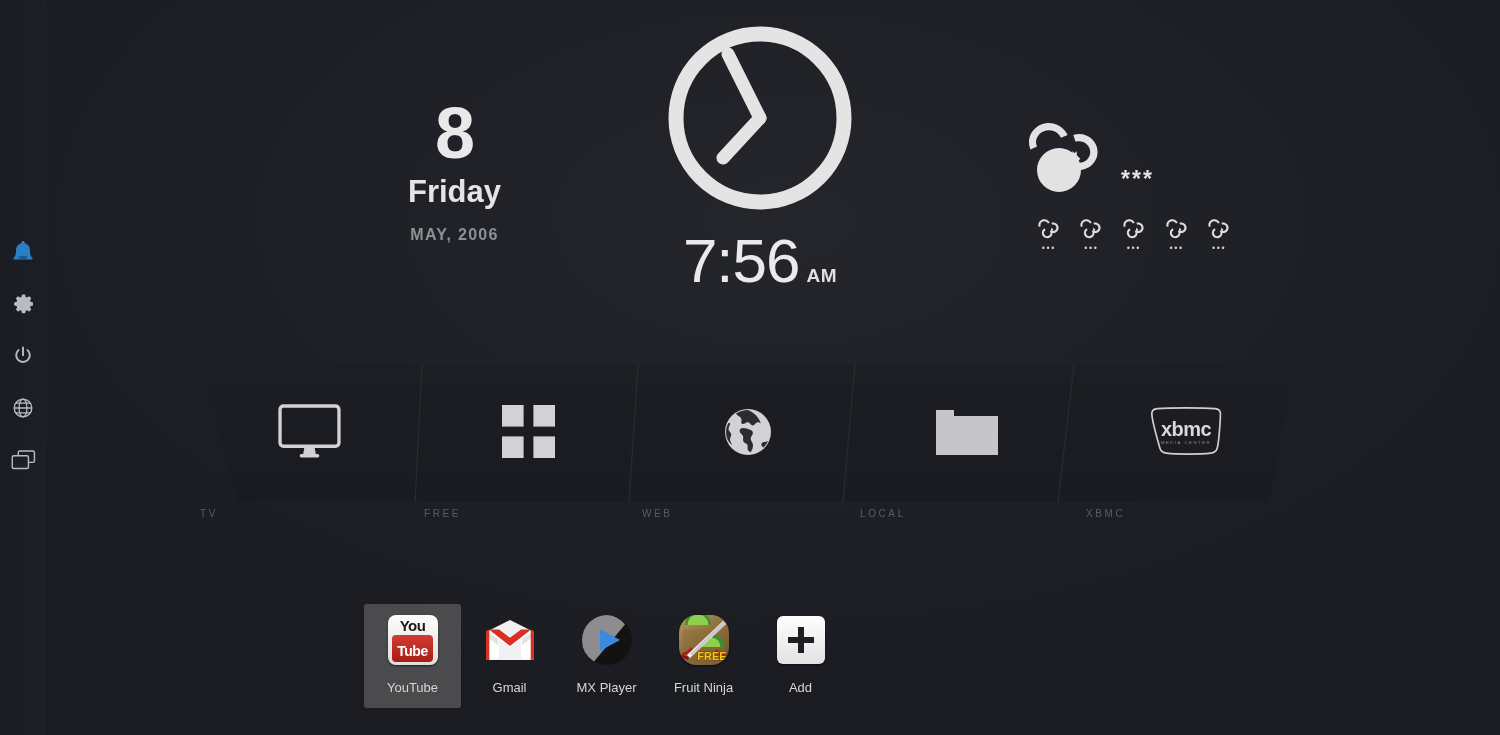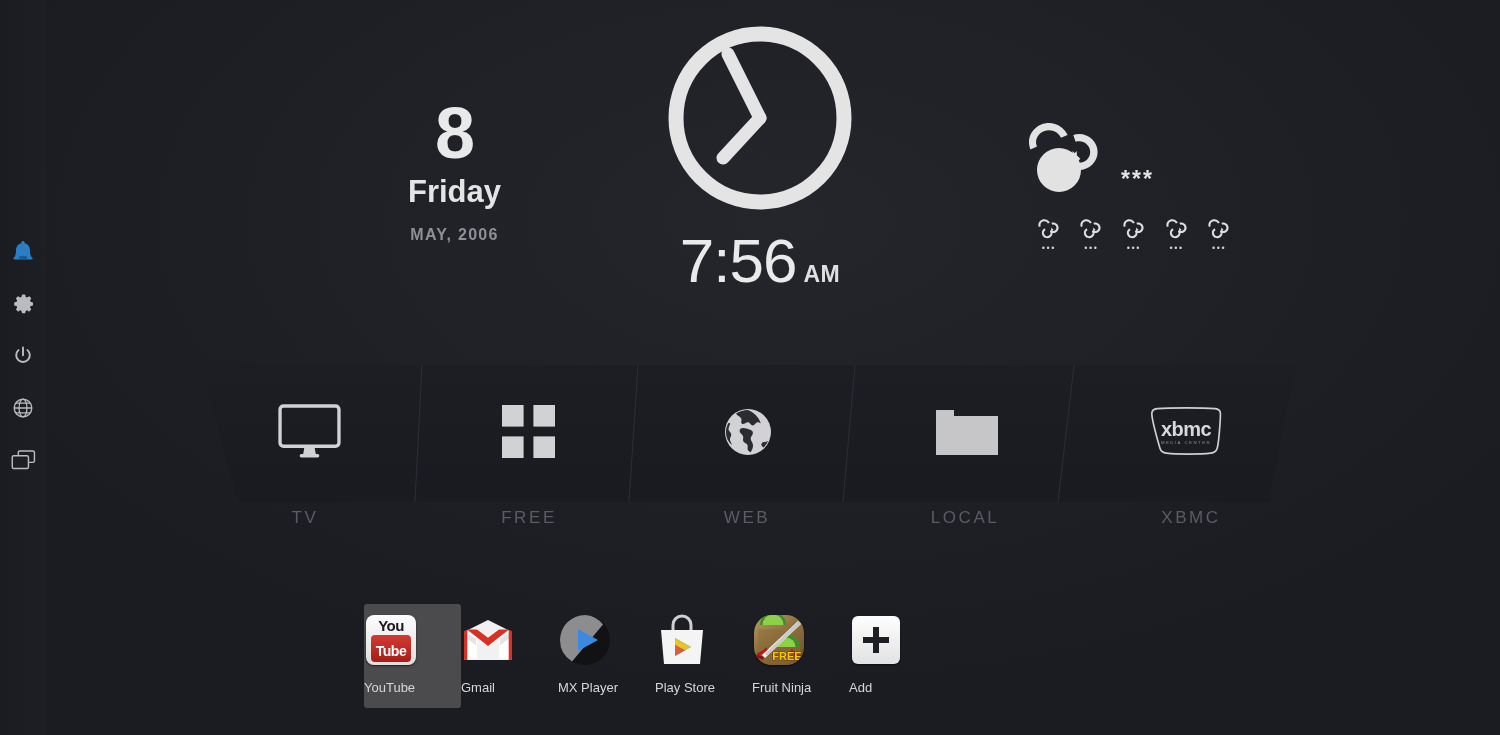--- a/index.html
+++ b/index.html
@@ -58,21 +58,21 @@
   .clock-face { margin:0 auto; display:block; }
   .clock-time-row {
     margin-top:8px;
     display:flex; align-items:baseline; justify-content:center;
   }
   .clock-time {
     font-size:62px; font-weight:normal; color:#eaeaeb;
     letter-spacing:-1px; line-height:62px;
   }
   .clock-ampm {
-    font-size:23px; font-weight:bold; color:#e0e0e1;
+    font-size:19px; font-weight:bold; color:#e0e0e1;
     margin-left:7px; letter-spacing:0.5px;
   }
 
   
   .weather-block { position:absolute; left:1015px; top:112px; width:220px; }
   .weather-main { display:flex; align-items:flex-end; }
   .weather-temp {
     font-size:23px; font-weight:bold; color:#e3e3e4;
     letter-spacing:2px; margin-left:6px; margin-bottom:22px;
     line-height:14px;
@@ -100,37 +100,37 @@
     flex:1;
     display:flex; align-items:center; justify-content:center;
     cursor:pointer;
     position:relative;
   }
   .cat-labels {
     position:absolute; left:200px; top:508px; width:1096px;
     display:flex;
   }
   .cat-label {
-    flex:1; text-align:center;
-    font-size:17px; color:#5a5c62;
+    flex:1; text-align:left;
+    font-size:10px; color:#5a5c62;
     letter-spacing:2.6px; font-weight:normal;
   }
   .cat-label.l-tv     { padding-right:14px; }
   .cat-label.l-apps   { padding-right:8px; }
   .cat-label.l-local  { padding-left:8px; }
   .cat-label.l-xbmc   { padding-left:16px; }
 
   
   .dock {
     position:absolute; left:364px; top:604px;
     display:flex; align-items:flex-start;
   }
   .dock-item {
     width:97px;
-    display:flex; flex-direction:column; 
+    display:flex; flex-direction:column; align-items:center;
     padding-top:9px; padding-bottom:13px;
     border-radius:3px;
     cursor:pointer;
   }
   .dock-item.selected { background:#4b4b4d; }
   .dock-icon {
     width:54px; height:54px;
     display:flex; align-items:center; justify-content:center;
     position:relative;
   }
@@ -429,33 +429,20 @@
         <svg width="52" height="52" viewBox="0 0 52 52">
           <circle cx="26" cy="26" r="25" fill="#121212"></circle>
           <path d="M26 1A25 25 0 001 26a25 25 0 0012 21.4L44 10.5A24.9 24.9 0 0026 1z" fill="#8d8d8f"></path>
           <path d="M19 15l20 11-20 11z" fill="#3c8ae0"></path>
         </svg>
       </div>
       <div class="dock-label">MX Player</div>
     </div>
 
 
-    <div class="dock-item">
-      <div class="dock-icon">
-        <svg width="50" height="52" viewBox="0 0 50 52">
-          <path d="M16 16V11a9 9 0 0118 0v5" stroke="#cfcfd1" stroke-width="3" fill="none"></path>
-          <path d="M4 16h42l-3 34H7z" fill="#f4f4f4"></path>
-          <path d="M18 24l16 9-16 9z" fill="#4d9fe0"></path>
-          <path d="M18 24l9 9-9 9z" fill="#8fd04a" opacity="0.95"></path>
-          <path d="M18 24l16 9-6 3.3-10-5.6z" fill="#f5c518" opacity="0.9"></path>
-          <path d="M28 36.3L18 42V30.7z" fill="#e8503a" opacity="0.9"></path>
-        </svg>
-      </div>
-      <div class="dock-label">Play Store</div>
-    </div>
 
     <div class="dock-item">
       <div class="dock-icon">
         <div class="ic-fn">
           <svg width="50" height="50" viewBox="0 0 50 50">
             <path d="M4 14c7 2 14-1 22 1 7 2 12 6 20 5v30H4z" fill="#8a6a3a" opacity="0.45"></path>
             <path d="M6 10a13 13 0 0126 0z" fill="#3f8e2e"></path>
             <path d="M8.5 10a10.5 10.5 0 0121 0z" fill="#8fd04a" transform="translate(0,0)"></path>
             <path d="M24 32a12 12 0 0124 0z" fill="#3f8e2e" transform="translate(-2,0)"></path>
             <path d="M24.5 32a9.5 9.5 0 0119 0z" fill="#8fd04a" transform="translate(-2,0)"></path>

